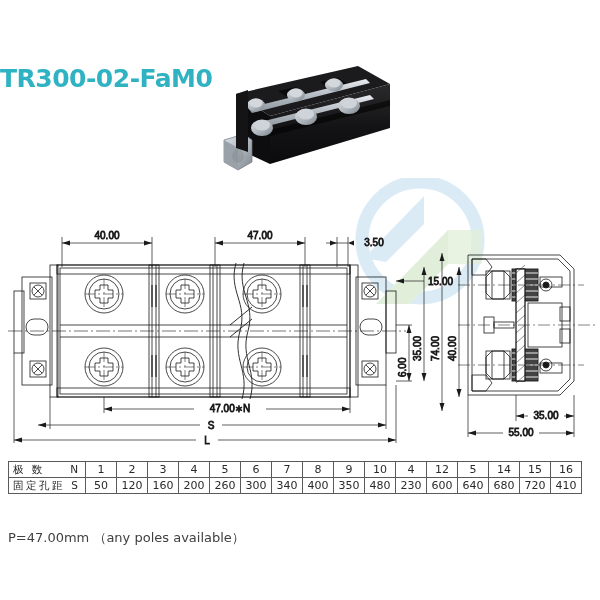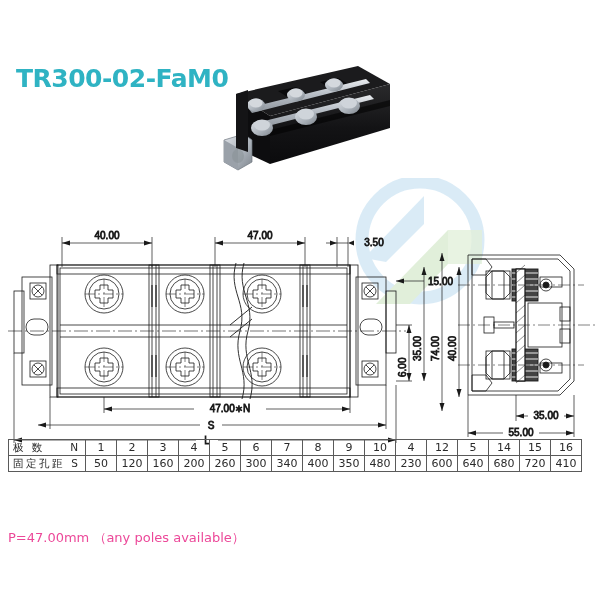--- a/index.html
+++ b/index.html
@@ -9,21 +9,21 @@
     background:#ffffff;
     font-family:"Liberation Sans", sans-serif;
     position:relative;
     overflow:hidden;
     -webkit-font-smoothing:antialiased;
   }
   .page{position:absolute;left:0;top:0;width:600px;height:600px;}
 
   
   #model-title{
-    position:absolute;left:16px;top:64px;
+    position:absolute;left:0;top:64px;
     font-size:25px;
     font-weight:bold;
     letter-spacing:-0.5px;
     color:#2fb3c3;
     font-family:"DejaVu Sans", sans-serif;
     white-space:nowrap;
   }
 
   
   #product-photo{
@@ -38,21 +38,21 @@
   }
 
   
   #drawing{
     position:absolute;left:0px;top:195px;width:600px;height:260px;text-align:right;
   }
   #drawing svg{display:block;}
 
   
   #spec-table{
-    position:absolute;left:8px;top:439px;
+    position:absolute;left:8px;top:461px;
     border-collapse:collapse;
     font-family:"DejaVu Sans", sans-serif;
     font-size:11px;
     color:#2a2a2a;
   }
   #spec-table td{
     border:1px solid #5a5a5a;
     text-align:center;
     height:15px;
     line-height:15px;
@@ -68,21 +68,21 @@
     letter-spacing:0px;
   }
   #spec-table td.rowlabel .cn{letter-spacing:2.5px;}
   #spec-table td.rowlabel .sym{float:right;padding-right:5px;letter-spacing:0;}
   #spec-table td.val{width:30px;}
 
   
   #footer-note{
     position:absolute;left:8px;top:529px;
     font-size:13px;
-    color:#ec4899;
+    color:#404040;
     font-family:"DejaVu Sans", sans-serif;
     white-space:nowrap;
   }
 
   
   .dim{font-family:"Liberation Sans", sans-serif;font-size:10px;fill:#1a1a1a;}
   .dimv{font-family:"Liberation Sans", sans-serif;font-size:10px;fill:#1a1a1a;}
 </style>
 </head>
 <body>

